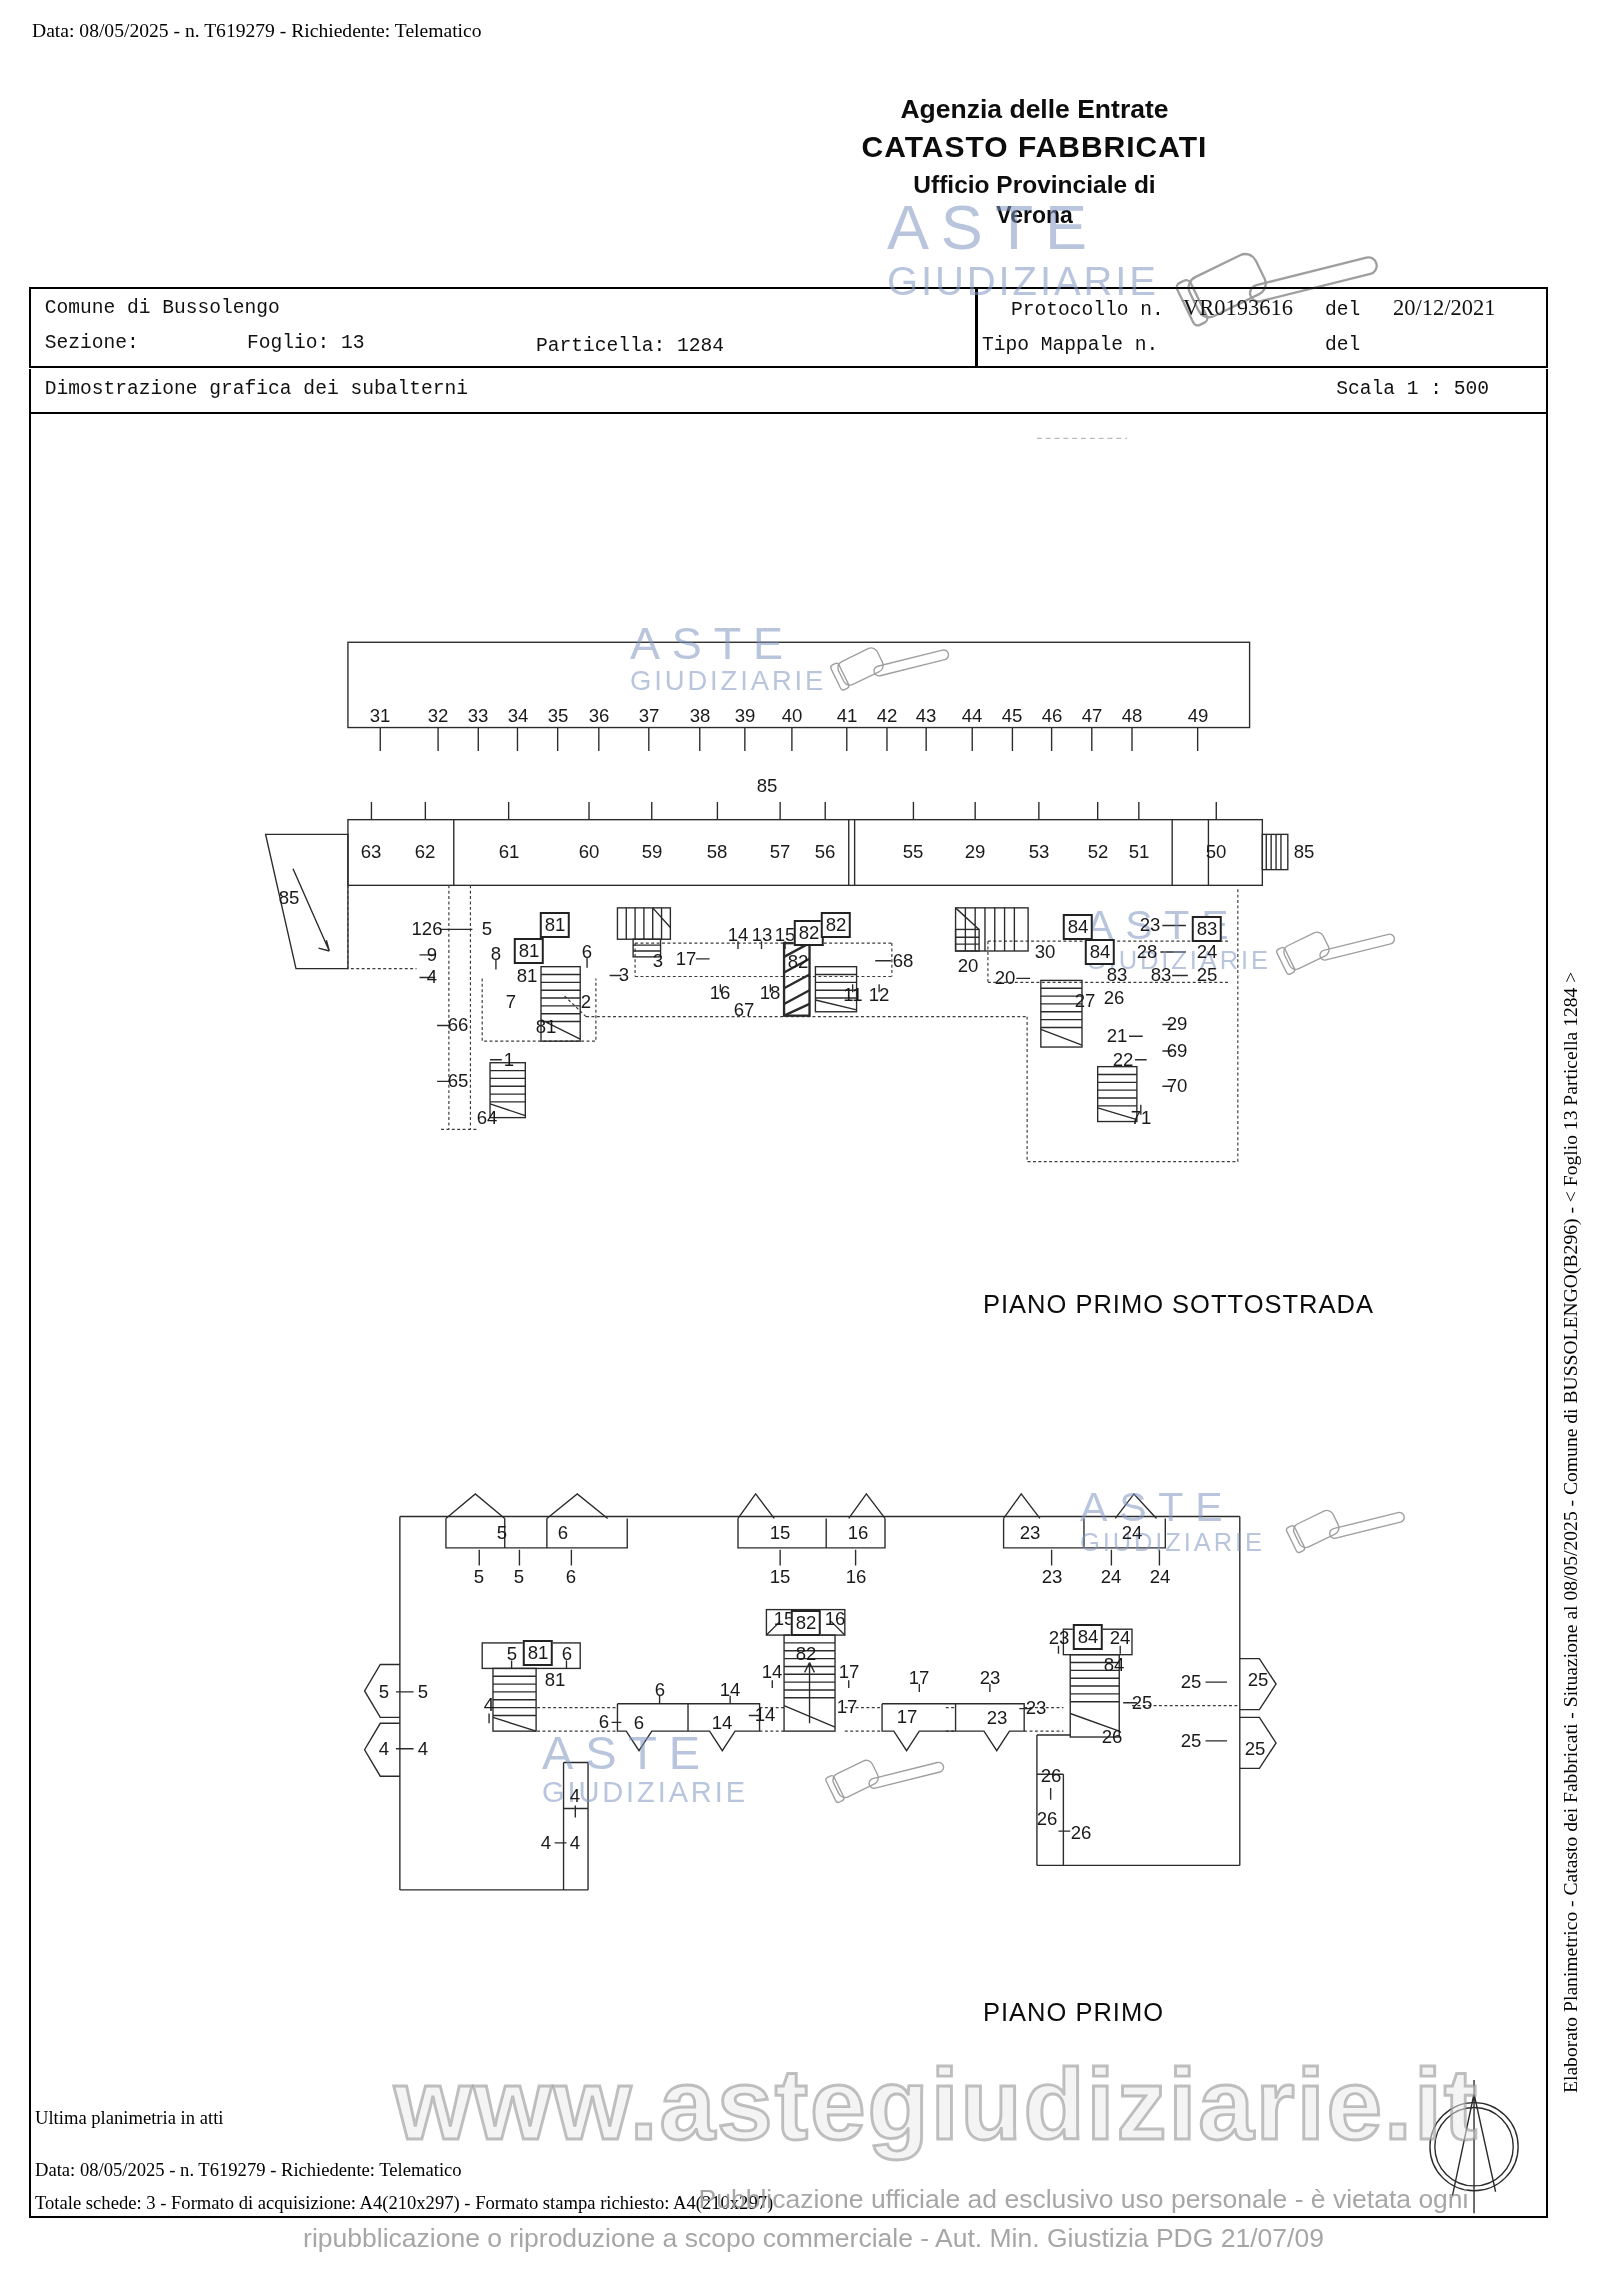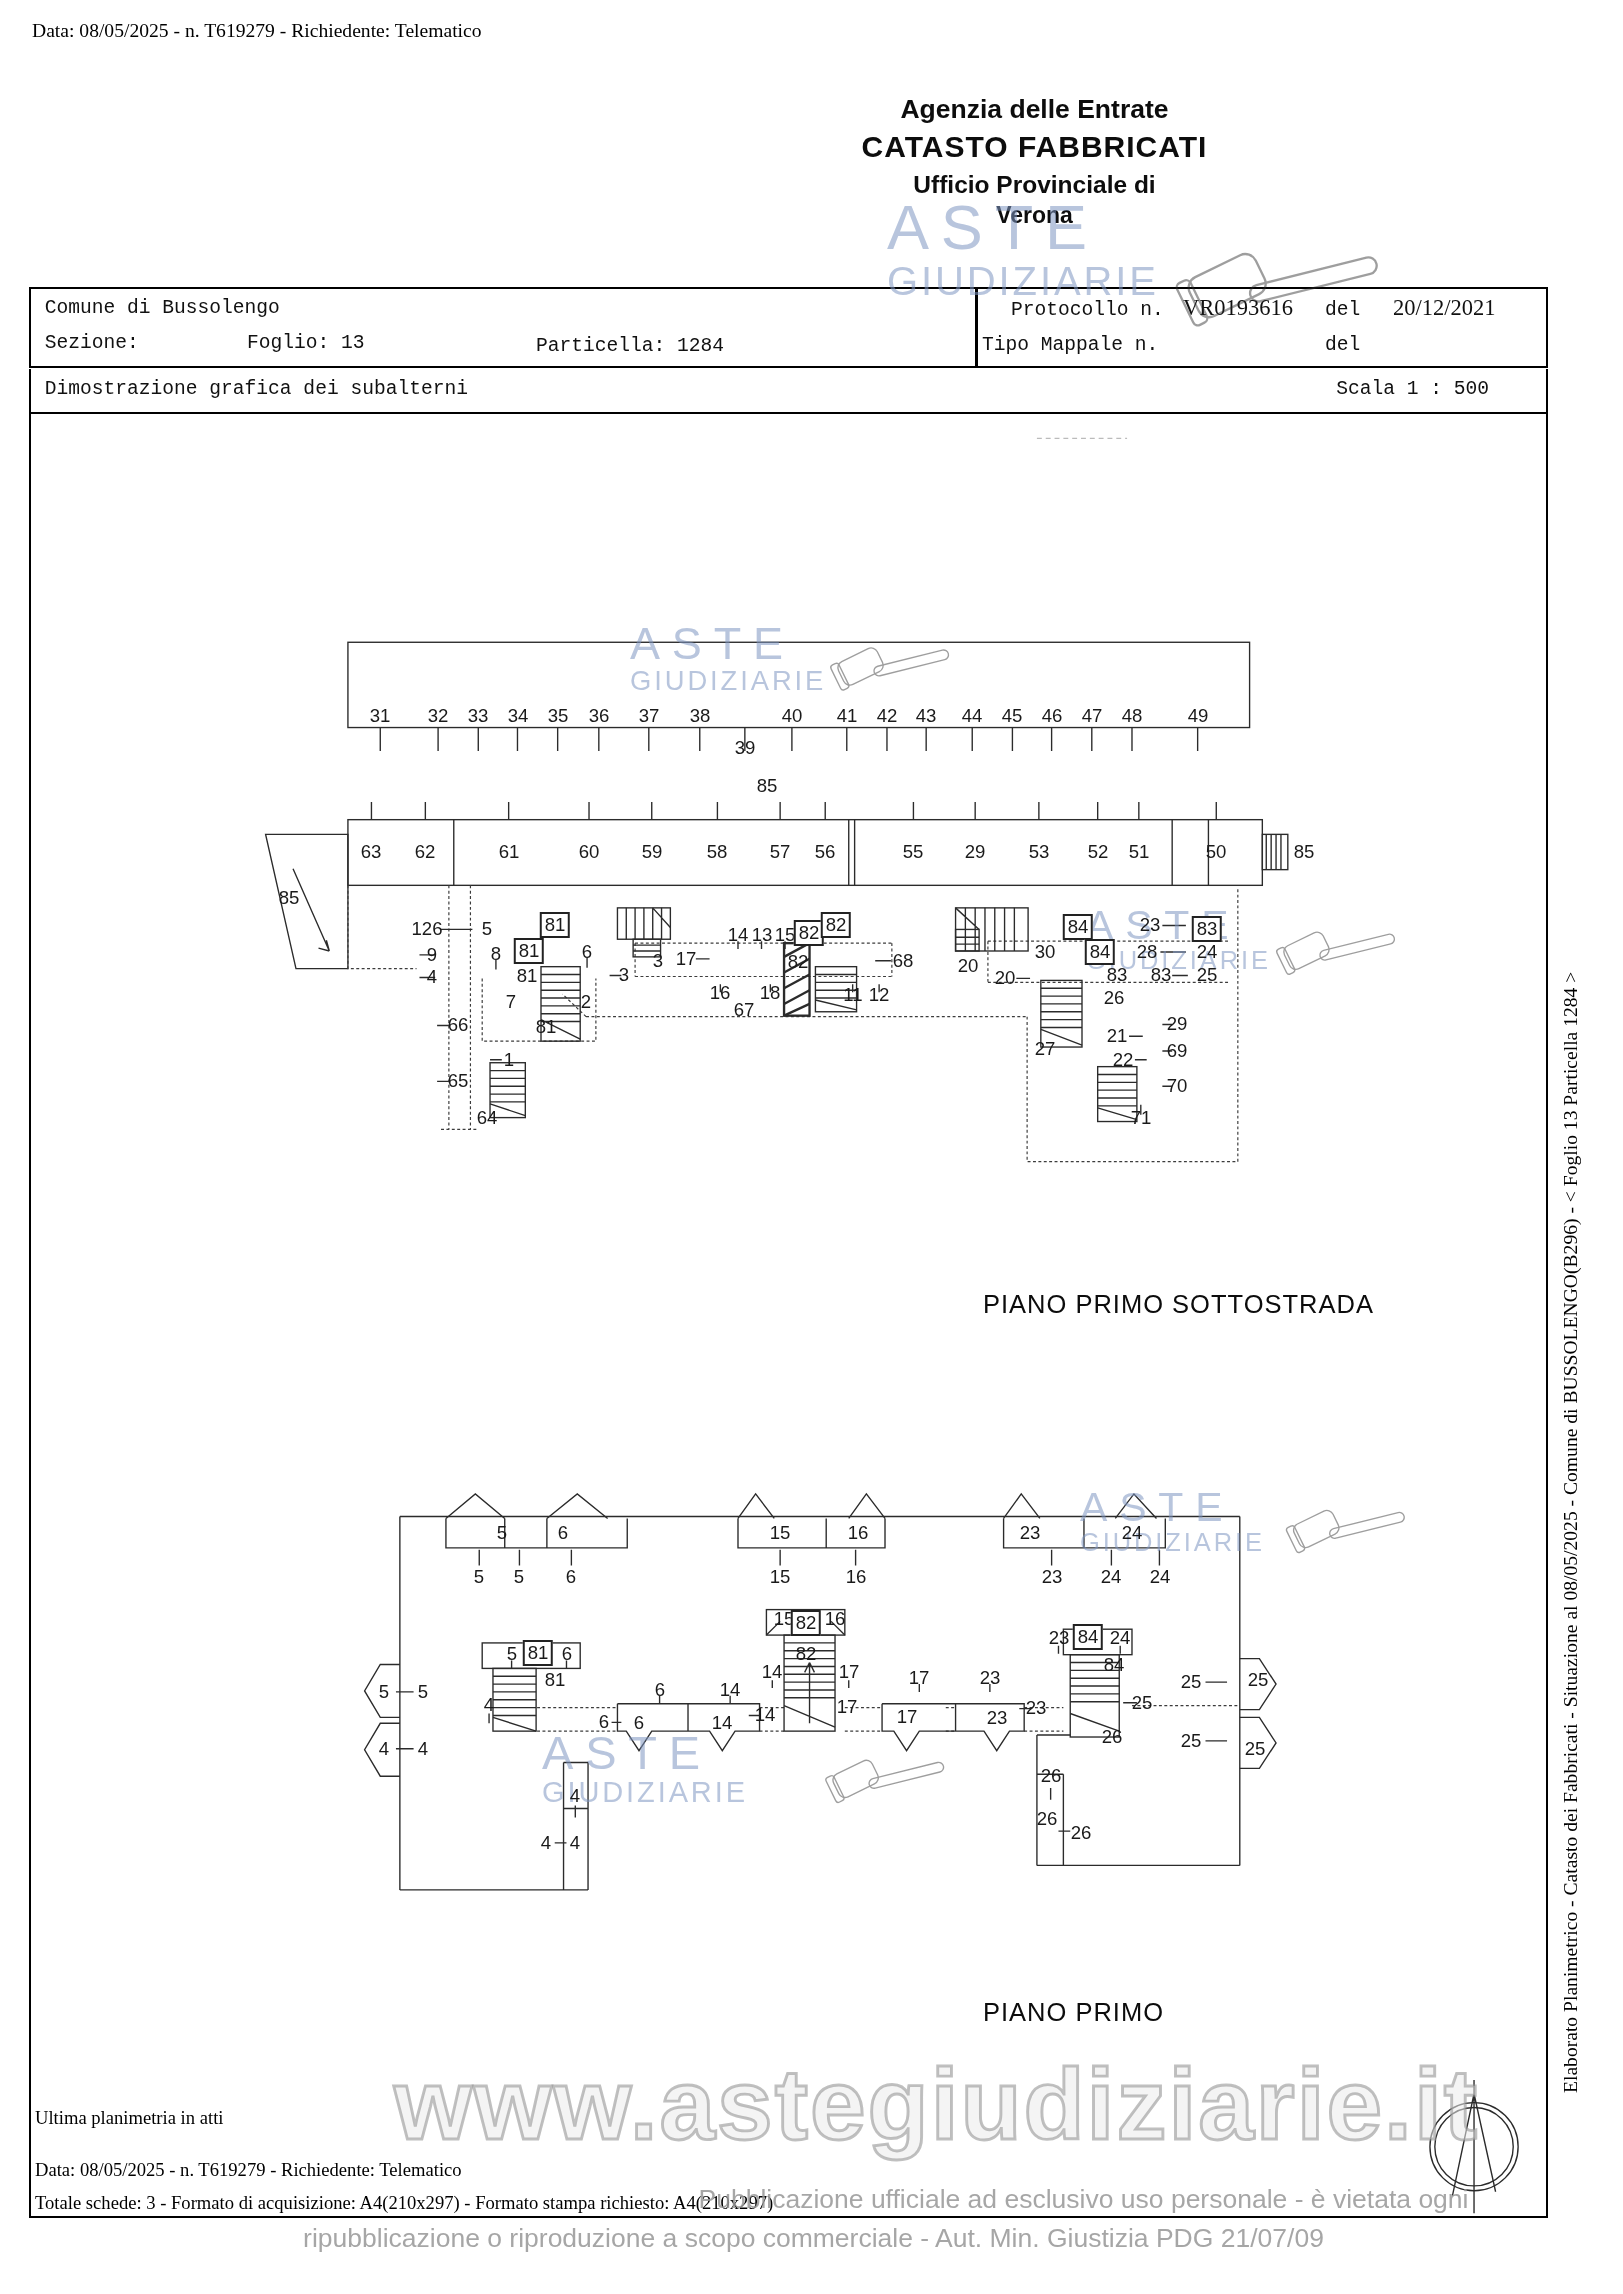--- a/index.html
+++ b/index.html
@@ -215,21 +215,21 @@
 
   <div class="labels">
       <span class="plan-label" style="left: 380px; top: 716px;">31</span>
       <span class="plan-label" style="left: 438px; top: 716px;">32</span>
       <span class="plan-label" style="left: 478px; top: 716px;">33</span>
       <span class="plan-label" style="left: 518px; top: 716px;">34</span>
       <span class="plan-label" style="left: 558px; top: 716px;">35</span>
       <span class="plan-label" style="left: 599px; top: 716px;">36</span>
       <span class="plan-label" style="left: 649px; top: 716px;">37</span>
       <span class="plan-label" style="left: 700px; top: 716px;">38</span>
-      <span class="plan-label" style="left: 745px; top: 716px; margin-top: 32px;">39</span>
+      <span class="plan-label" style="left: 745px; top: 716px;">39</span>
       <span class="plan-label" style="left: 792px; top: 716px;">40</span>
       <span class="plan-label" style="left: 847px; top: 716px;">41</span>
       <span class="plan-label" style="left: 887px; top: 716px;">42</span>
       <span class="plan-label" style="left: 926px; top: 716px;">43</span>
       <span class="plan-label" style="left: 972px; top: 716px;">44</span>
       <span class="plan-label" style="left: 1012px; top: 716px;">45</span>
       <span class="plan-label" style="left: 1052px; top: 716px;">46</span>
       <span class="plan-label" style="left: 1092px; top: 716px;">47</span>
       <span class="plan-label" style="left: 1132px; top: 716px;">48</span>
       <span class="plan-label" style="left: 1198px; top: 716px;">49</span>
@@ -286,21 +286,21 @@
       <span class="plan-label boxed" style="left: 1078px; top: 927px;">84</span>
       <span class="plan-label boxed" style="left: 1100px; top: 952px;">84</span>
       <span class="plan-label" style="left: 1150px; top: 925px;">23</span>
       <span class="plan-label boxed" style="left: 1207px; top: 929px;">83</span>
       <span class="plan-label" style="left: 1147px; top: 952px;">28</span>
       <span class="plan-label" style="left: 1207px; top: 952px;">24</span>
       <span class="plan-label" style="left: 1005px; top: 978px;">20</span>
       <span class="plan-label" style="left: 1117px; top: 975px;">83</span>
       <span class="plan-label" style="left: 1161px; top: 975px;">83</span>
       <span class="plan-label" style="left: 1207px; top: 975px;">25</span>
-      <span class="plan-label" style="left: 1045px; top: 1001px; margin-top: 48px;">27</span>
+      <span class="plan-label" style="left: 1085px; top: 1001px;">27</span>
       <span class="plan-label" style="left: 1114px; top: 998px;">26</span>
       <span class="plan-label" style="left: 1177px; top: 1024px;">29</span>
       <span class="plan-label" style="left: 1117px; top: 1036px;">21</span>
       <span class="plan-label" style="left: 1177px; top: 1051px;">69</span>
       <span class="plan-label" style="left: 1123px; top: 1060px;">22</span>
       <span class="plan-label" style="left: 1177px; top: 1086px;">70</span>
       <span class="plan-label" style="left: 1141px; top: 1118px;">71</span>
     </div>
   <div class="labels">
       <span class="plan-label" style="left: 502px; top: 1533px;">5</span>

